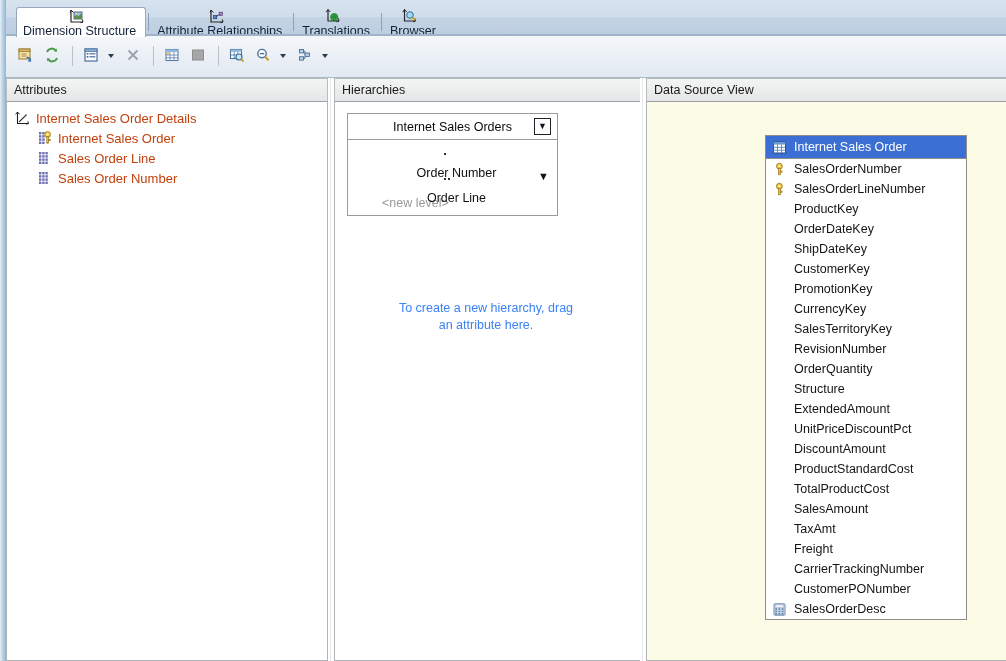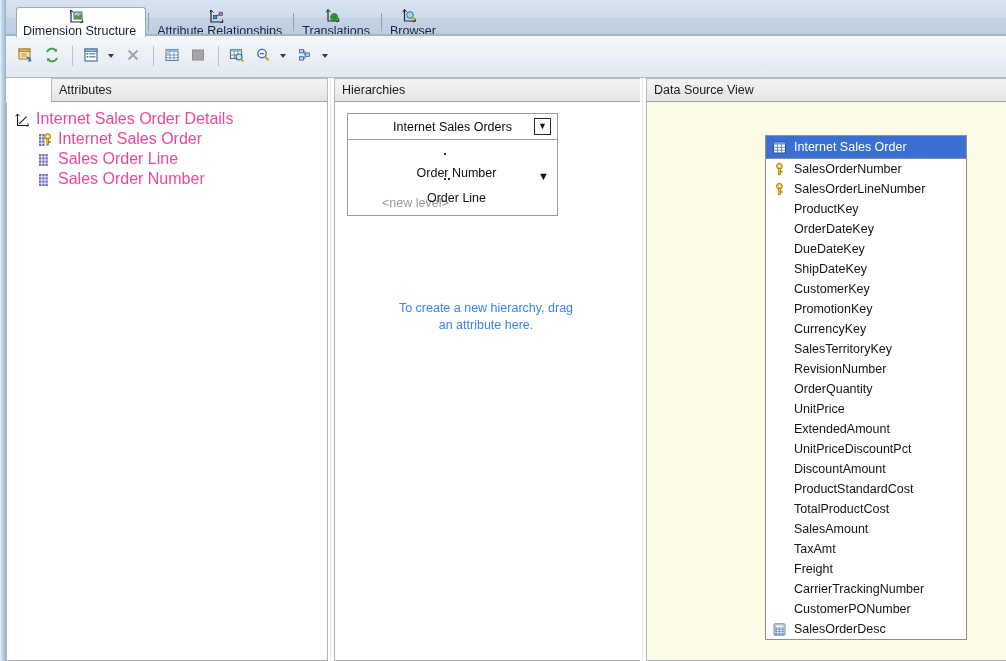--- a/index.html
+++ b/index.html
@@ -149,21 +149,21 @@
   .panel-body {
     position: absolute;
     top: 24px; left: 0; right: 0; bottom: 0;
     background: #ffffff;
     border: 1px solid #b0b3b6;
     border-top: none;
     box-sizing: border-box;
     overflow: hidden;
   }
 
-  #panel-attributes { left: 0; width: 322px; padding-left: 45px; }
+  #panel-attributes { left: 0; width: 322px; }
   #panel-hierarchies { left: 328px; width: 314px; }
   #panel-dsv { left: 640px; width: 432px; }
   #panel-dsv .panel-body { background: #fbfbe6; }
 
   
   .splitter {
     position: absolute;
     top: 0; width: 6px; height: 583px;
     background: #ffffff;
   }
@@ -173,24 +173,24 @@
     left: 2px; top: 0; width: 1px; height: 100%;
     background: #e7e9eb;
   }
   #split-1 { left: 322px; }
   #split-2 { left: 634px; }
 
   
   .tree { padding: 6px 0 0 8px; }
   .tree-row {
     display: flex;
-    align-items: flex-end;
+    align-items: center;
     height: 20px;
-    font-size: 16px;
-    color: #ec4899;
+    font-size: 13px;
+    color: #c2410c;
     white-space: nowrap;
   }
   .tree-row.child { padding-left: 22px; }
   .tree-ico { width: 16px; height: 16px; margin-right: 5px; flex: none; }
 
   
   .hier-card {
     position: absolute;
     left: 12px; top: 11px;
     width: 211px;
@@ -653,24 +653,20 @@
           <div class="dsv-row">
             <span class="dsv-ico empty"></span>
             <span>ProductKey</span>
           </div>
           <div class="dsv-row">
             <span class="dsv-ico empty"></span>
             <span>OrderDateKey</span>
           </div>
           <div class="dsv-row">
             <span class="dsv-ico empty"></span>
-            <span>DueDateKey</span>
-          </div>
-          <div class="dsv-row">
-            <span class="dsv-ico empty"></span>
             <span>ShipDateKey</span>
           </div>
           <div class="dsv-row">
             <span class="dsv-ico empty"></span>
             <span>CustomerKey</span>
           </div>
           <div class="dsv-row">
             <span class="dsv-ico empty"></span>
             <span>PromotionKey</span>
           </div>
@@ -685,21 +681,21 @@
           <div class="dsv-row">
             <span class="dsv-ico empty"></span>
             <span>RevisionNumber</span>
           </div>
           <div class="dsv-row">
             <span class="dsv-ico empty"></span>
             <span>OrderQuantity</span>
           </div>
           <div class="dsv-row">
             <span class="dsv-ico empty"></span>
-            <span>UnitPrice</span>
+            <span>Structure</span>
           </div>
           <div class="dsv-row">
             <span class="dsv-ico empty"></span>
             <span>ExtendedAmount</span>
           </div>
           <div class="dsv-row">
             <span class="dsv-ico empty"></span>
             <span>UnitPriceDiscountPct</span>
           </div>
           <div class="dsv-row">

